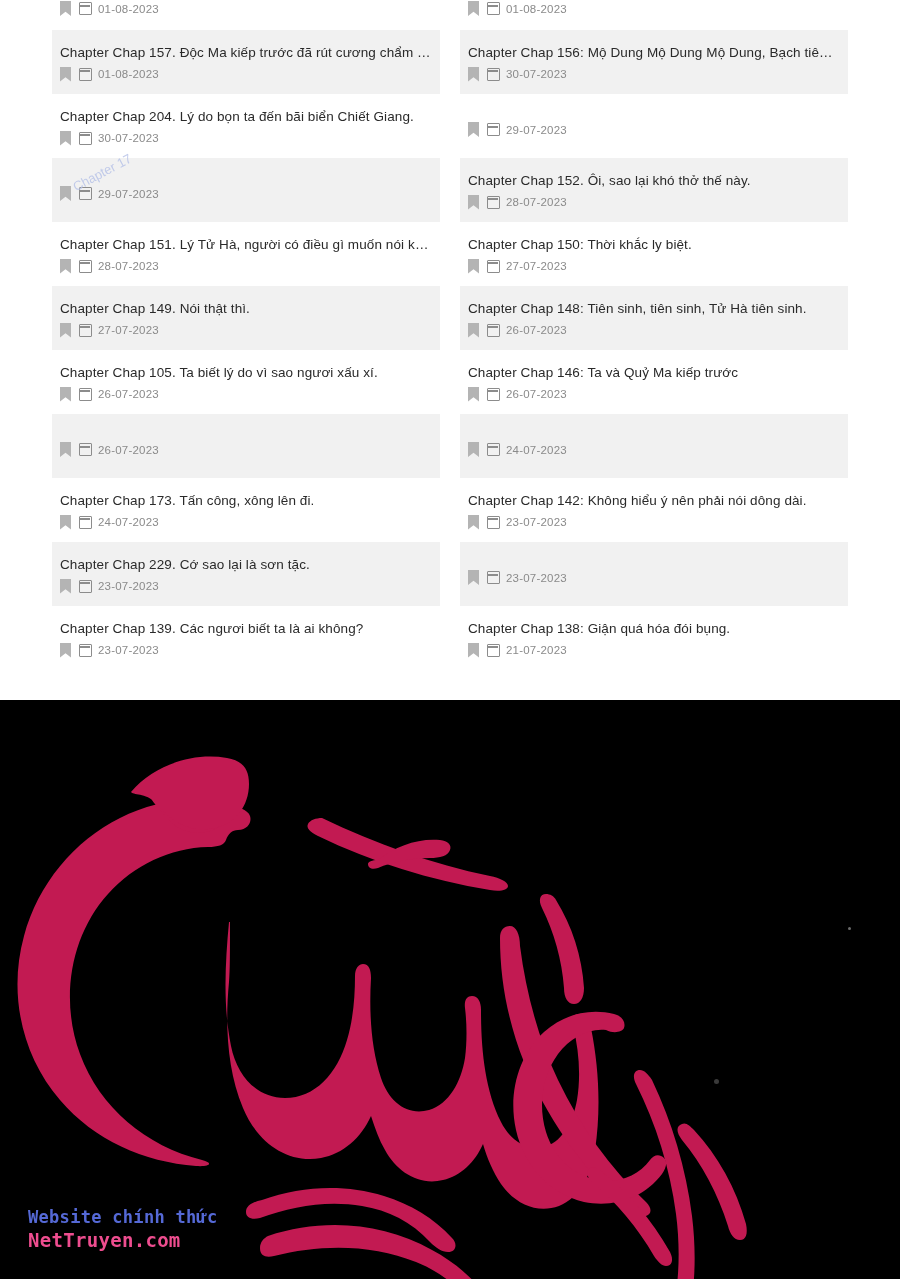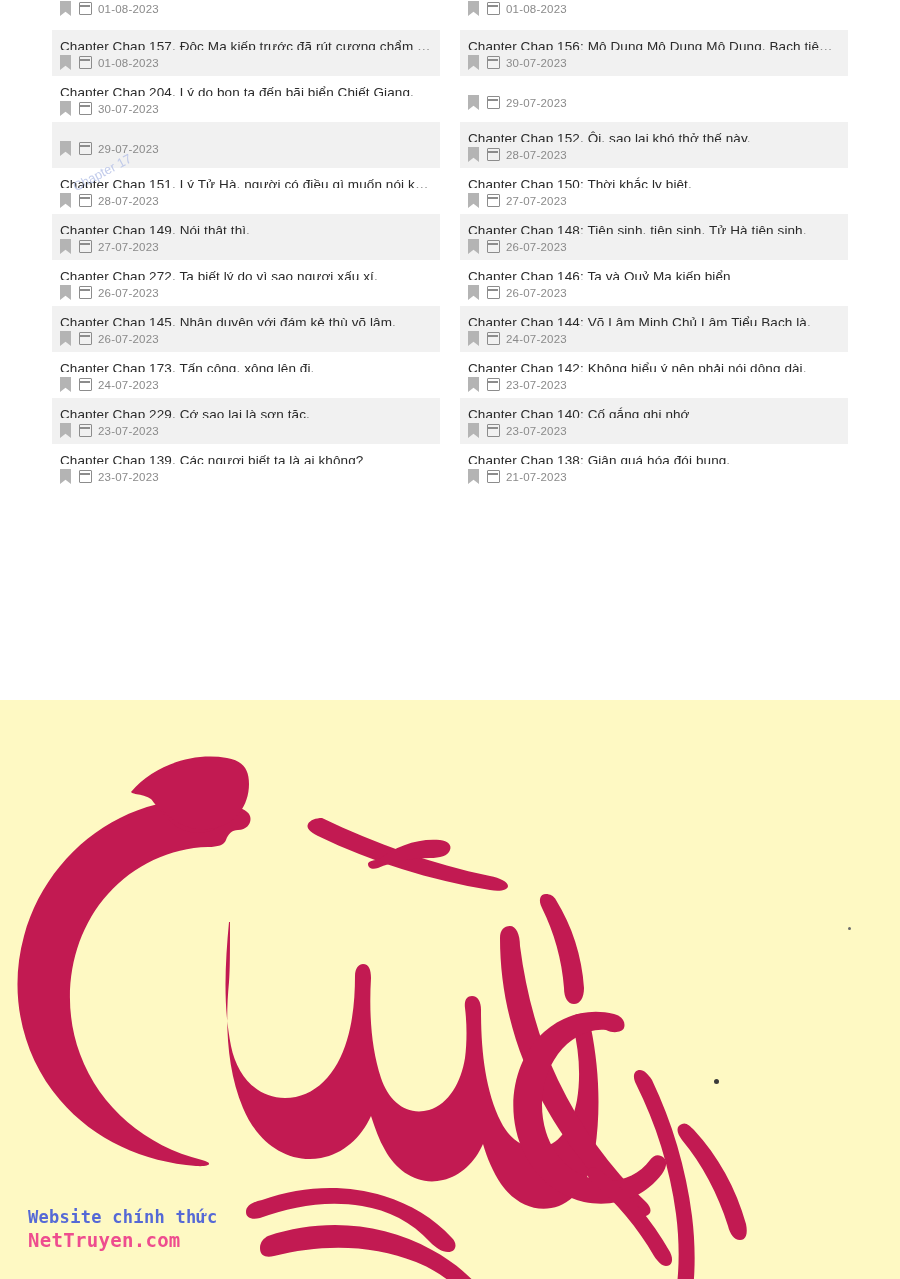--- a/index.html
+++ b/index.html
@@ -22,21 +22,21 @@
   .grid{
     display:grid;
     grid-template-columns:388px 388px;
     column-gap:20px;
     padding:0 52px;
     box-sizing:border-box;
     width:900px;
   }
   .chapter-row{
     box-sizing:border-box;
-    height:46px;
+    height:64px;
     padding:8px 8px 6px 8px;
     display:flex;
     flex-direction:column;
     justify-content:center;
     overflow:hidden;
   }
   .chapter-row.alt{background:#f1f1f1;}
   .chapter-row.plain{background:#ffffff;}
   .ch-title{
     font-size:13.5px;
@@ -94,21 +94,21 @@
     transform:rotate(-28deg);
     pointer-events:none;
     opacity:.85;
   }
 
   
   .comic-panel{
     position:absolute;
     left:0;top:700px;
     width:900px;height:579px;
-    background:#fef9c3;
+    background:#000000;
     overflow:hidden;
   }
   .brush-wrap{position:absolute;left:0;top:0;width:900px;height:579px;}
   .dot1{position:absolute;left:848px;top:227px;width:3px;height:3px;background:#6b6b6b;border-radius:50%;}
   .dot2{position:absolute;left:714px;top:379px;width:5px;height:5px;background:#3a3a3a;border-radius:50%;}
 
   .site-credit{
     position:absolute;
     left:28px;
     top:508px;
@@ -235,46 +235,44 @@
       <div class="chapter-row alt">
         <div class="ch-title">Chapter Chap 148: Tiên sinh, tiên sinh, Tử Hà tiên sinh.</div>
         <div class="ch-meta">
           <span class="bookmark-ico"></span>
           <span class="cal-ico"></span>
           <span class="ch-date">26-07-2023</span>
         </div>
       </div>
 
       <div class="chapter-row plain">
-        <div class="ch-title">Chapter Chap 272. Ta biết lý do vì sao ngươi xấu xí.</div>
+        <div class="ch-title">Chapter Chap 105. Ta biết lý do vì sao ngươi xấu xí.</div>
         <div class="ch-meta">
           <span class="bookmark-ico"></span>
           <span class="cal-ico"></span>
           <span class="ch-date">26-07-2023</span>
         </div>
       </div>
       <div class="chapter-row plain">
-        <div class="ch-title">Chapter Chap 146: Ta và Quỷ Ma kiếp biển</div>
+        <div class="ch-title">Chapter Chap 146: Ta và Quỷ Ma kiếp trước</div>
         <div class="ch-meta">
           <span class="bookmark-ico"></span>
           <span class="cal-ico"></span>
           <span class="ch-date">26-07-2023</span>
         </div>
       </div>
 
       <div class="chapter-row alt">
-        <div class="ch-title">Chapter Chap 145. Nhân duyên với đám kẻ thù võ lâm.</div>
         <div class="ch-meta">
           <span class="bookmark-ico"></span>
           <span class="cal-ico"></span>
           <span class="ch-date">26-07-2023</span>
         </div>
       </div>
       <div class="chapter-row alt">
-        <div class="ch-title">Chapter Chap 144: Võ Lâm Minh Chủ Lâm Tiểu Bạch là.</div>
         <div class="ch-meta">
           <span class="bookmark-ico"></span>
           <span class="cal-ico"></span>
           <span class="ch-date">24-07-2023</span>
         </div>
       </div>
 
       <div class="chapter-row plain">
         <div class="ch-title">Chapter Chap 173. Tấn công, xông lên đi.</div>
         <div class="ch-meta">
@@ -294,21 +292,20 @@
 
       <div class="chapter-row alt">
         <div class="ch-title">Chapter Chap 229. Cớ sao lại là sơn tặc.</div>
         <div class="ch-meta">
           <span class="bookmark-ico"></span>
           <span class="cal-ico"></span>
           <span class="ch-date">23-07-2023</span>
         </div>
       </div>
       <div class="chapter-row alt">
-        <div class="ch-title">Chapter Chap 140: Cố gắng ghi nhớ</div>
         <div class="ch-meta">
           <span class="bookmark-ico"></span>
           <span class="cal-ico"></span>
           <span class="ch-date">23-07-2023</span>
         </div>
       </div>
 
       <div class="chapter-row plain">
         <div class="ch-title">Chapter Chap 139. Các ngươi biết ta là ai không?</div>
         <div class="ch-meta">

